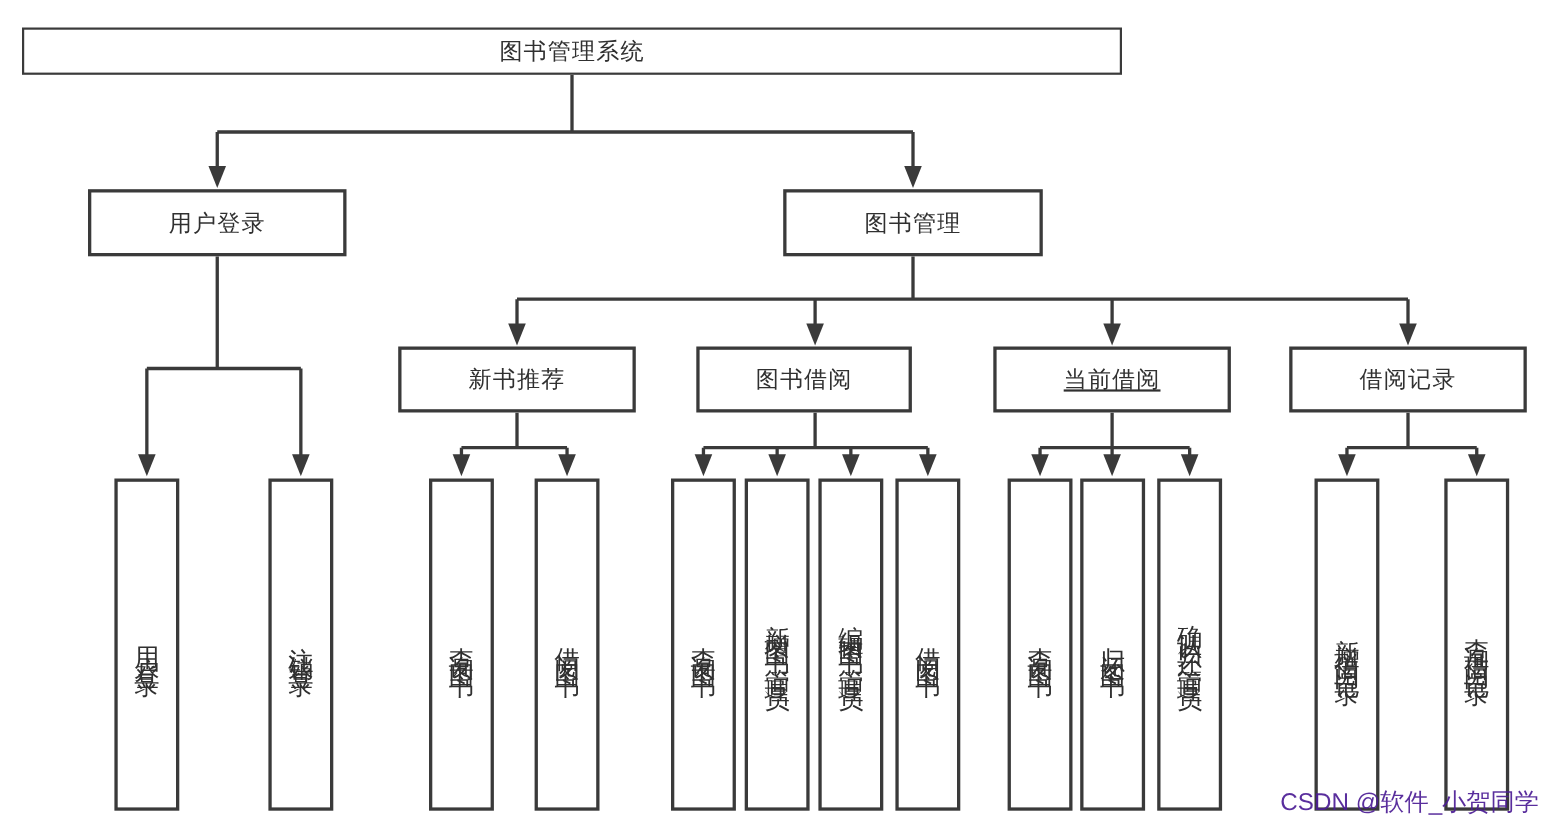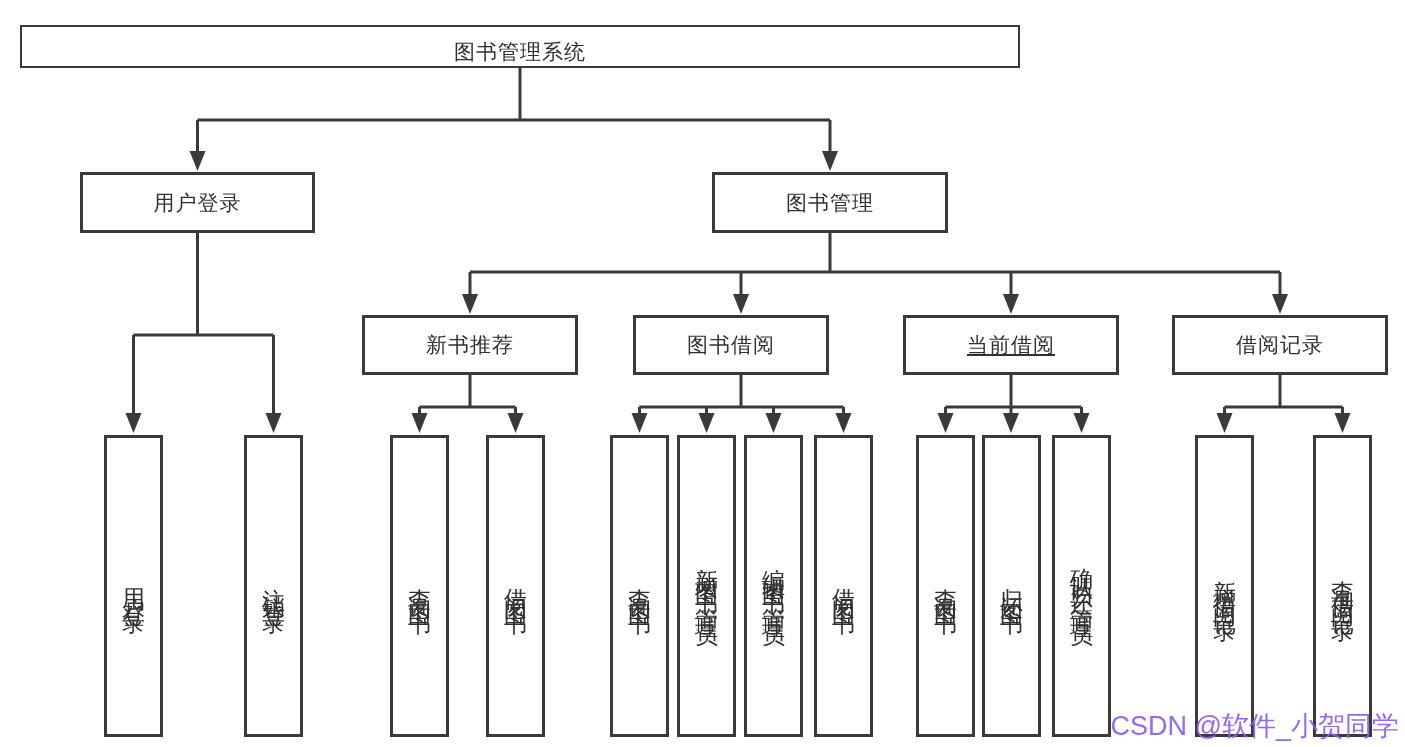--- a/index.html
+++ b/index.html
@@ -54,22 +54,22 @@
     text-orientation: mixed;
     font-size: 23px;
     letter-spacing: 8px;
     line-height: 1.0;
     color: #303030;
   }
   .watermark {
     position: absolute;
     right: 6px;
     bottom: 3px;
-    font-size: 27px;
-    color: #8b5cf6;
+    font-size: 22px;
+    color: #4c1d95;
     opacity: 0.92;
     z-index: 5;
     white-space: nowrap;
   }
 </style>
 </head>
 <body>
 
 <div class="canvas">
 
@@ -109,21 +109,21 @@
       <polygon points="1003,413 1019,413 1011,433"></polygon>
       <polygon points="1073.5,413 1089.5,413 1081.5,433"></polygon>
     </g>
     <g>
       <path d="M1280 375 V407 M1224.5 407 H1342.5 M1224.5 407 V418 M1342.5 407 V418"></path>
       <polygon points="1216.5,413 1232.5,413 1224.5,433"></polygon>
       <polygon points="1334.5,413 1350.5,413 1342.5,433"></polygon>
     </g>
   </svg>
 
-  <div class="node" style="left:20px; top:25px; width:1000px; height:43px; border-width:2.5px;align-items:flex-end;">
+  <div class="node" style="left:20px; top:25px; width:1000px; height:43px; border-width:2.5px;">
     <span class="hlabel">图书管理系统</span>
   </div>
 
   <div class="node" style="left:80px; top:172px; width:235px; height:61px;">
     <span class="hlabel">用户登录</span>
   </div>
   <div class="node" style="left:712px; top:172px; width:236px; height:61px;">
     <span class="hlabel">图书管理</span>
   </div>
 

